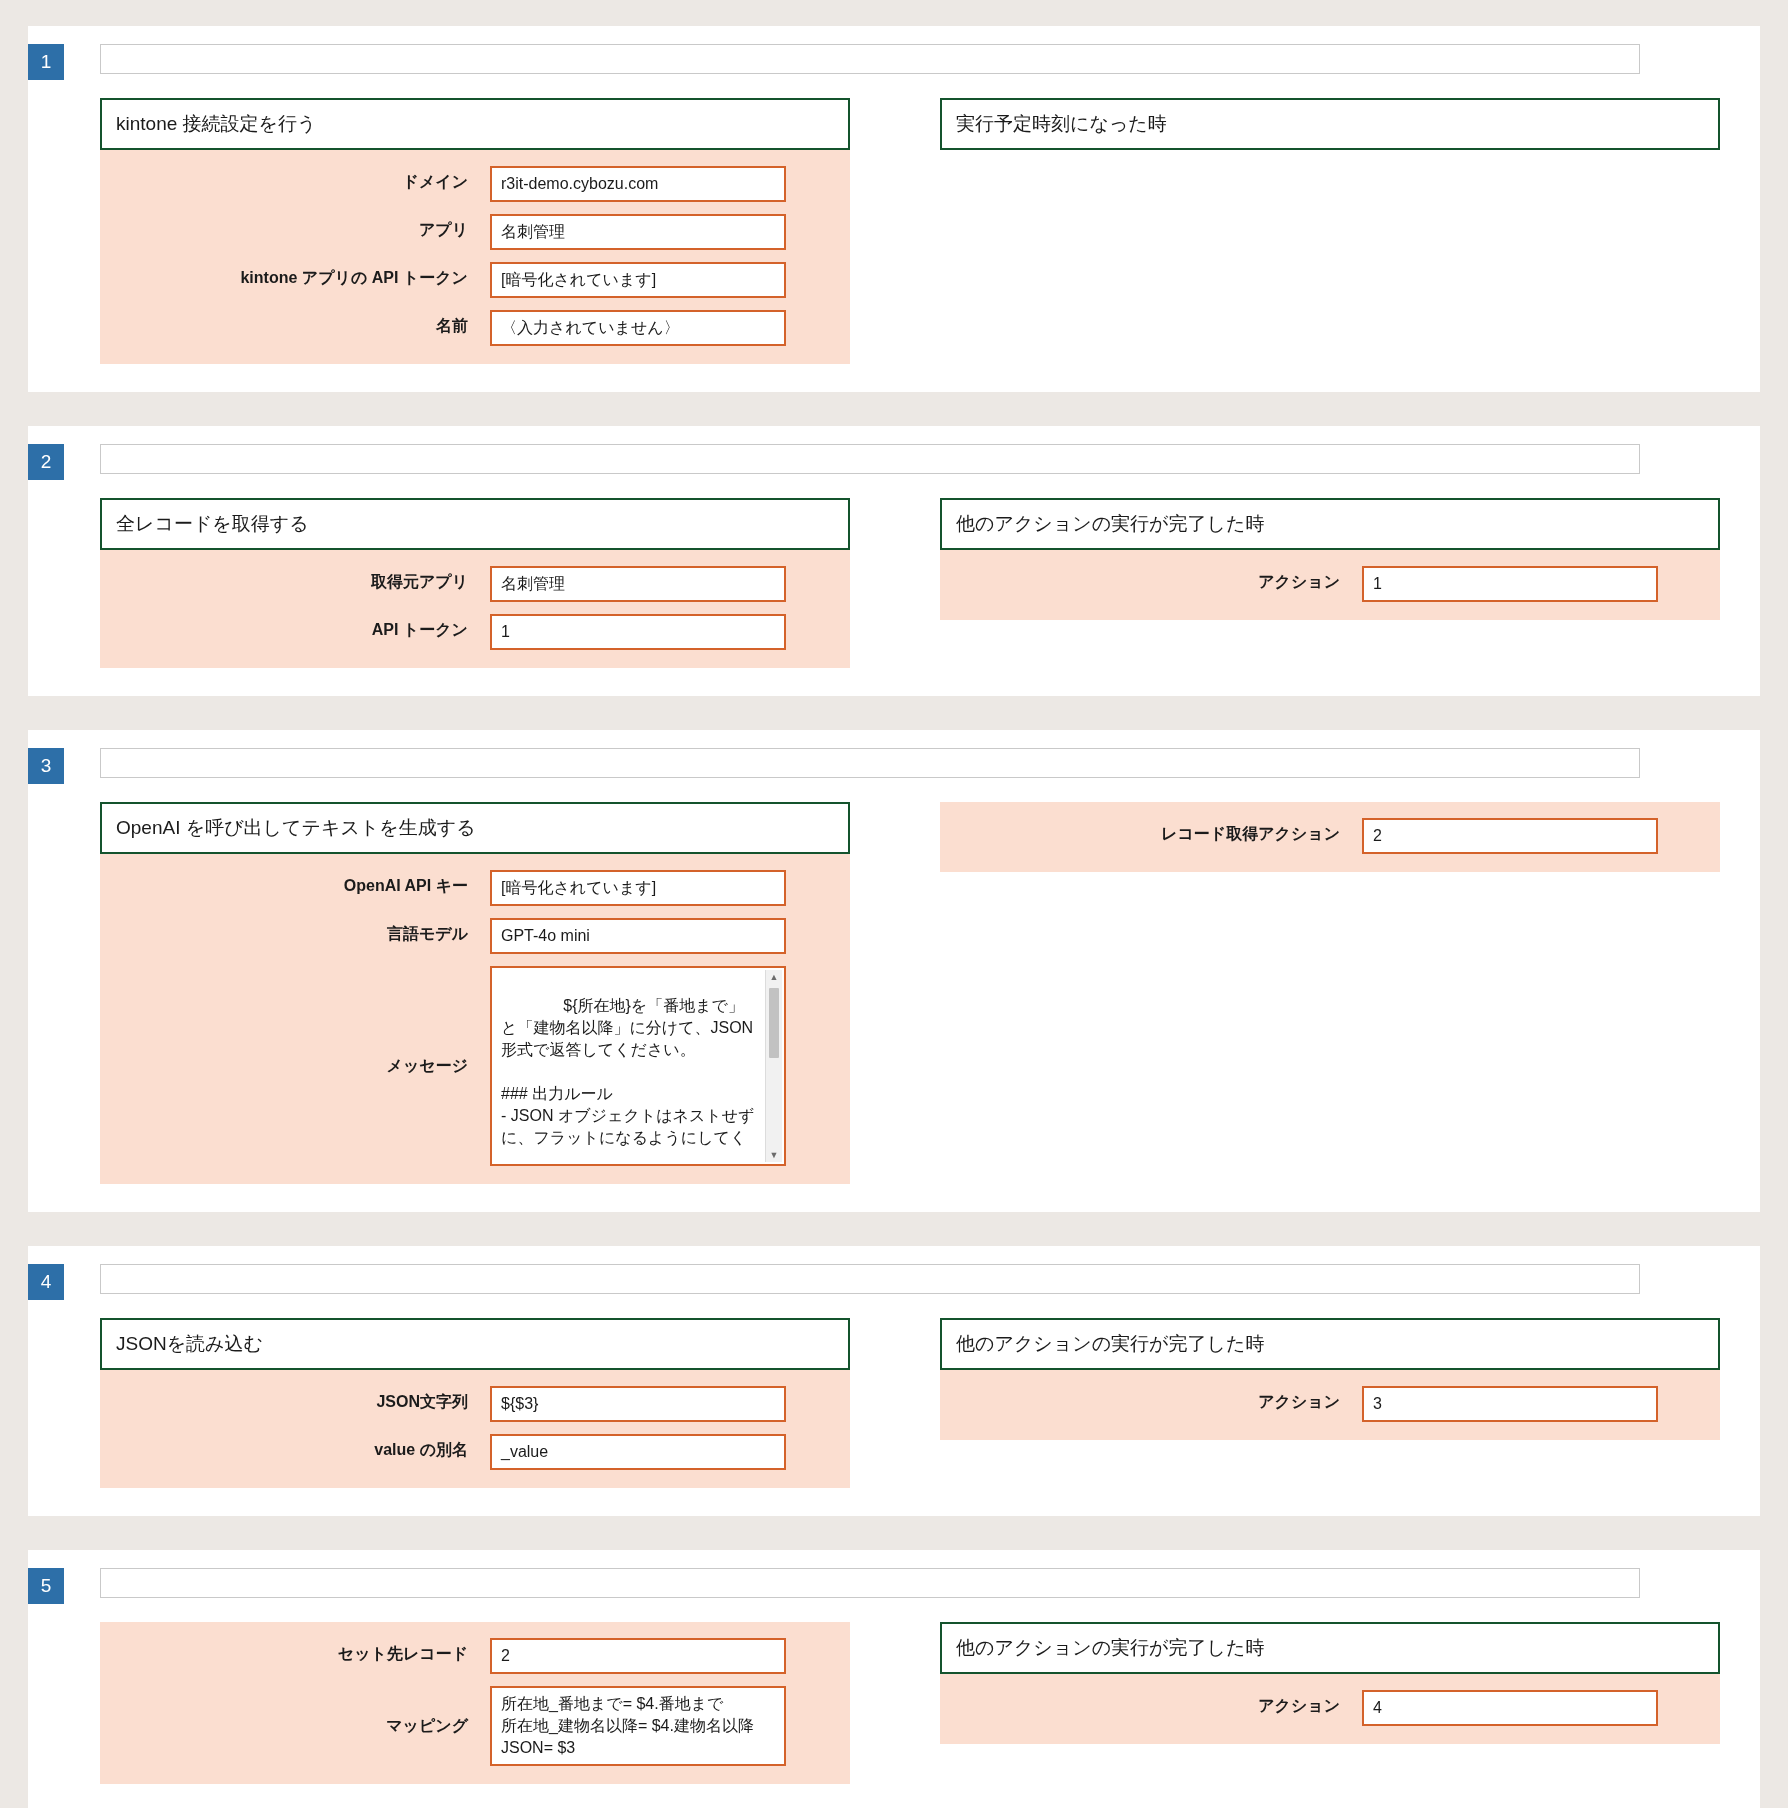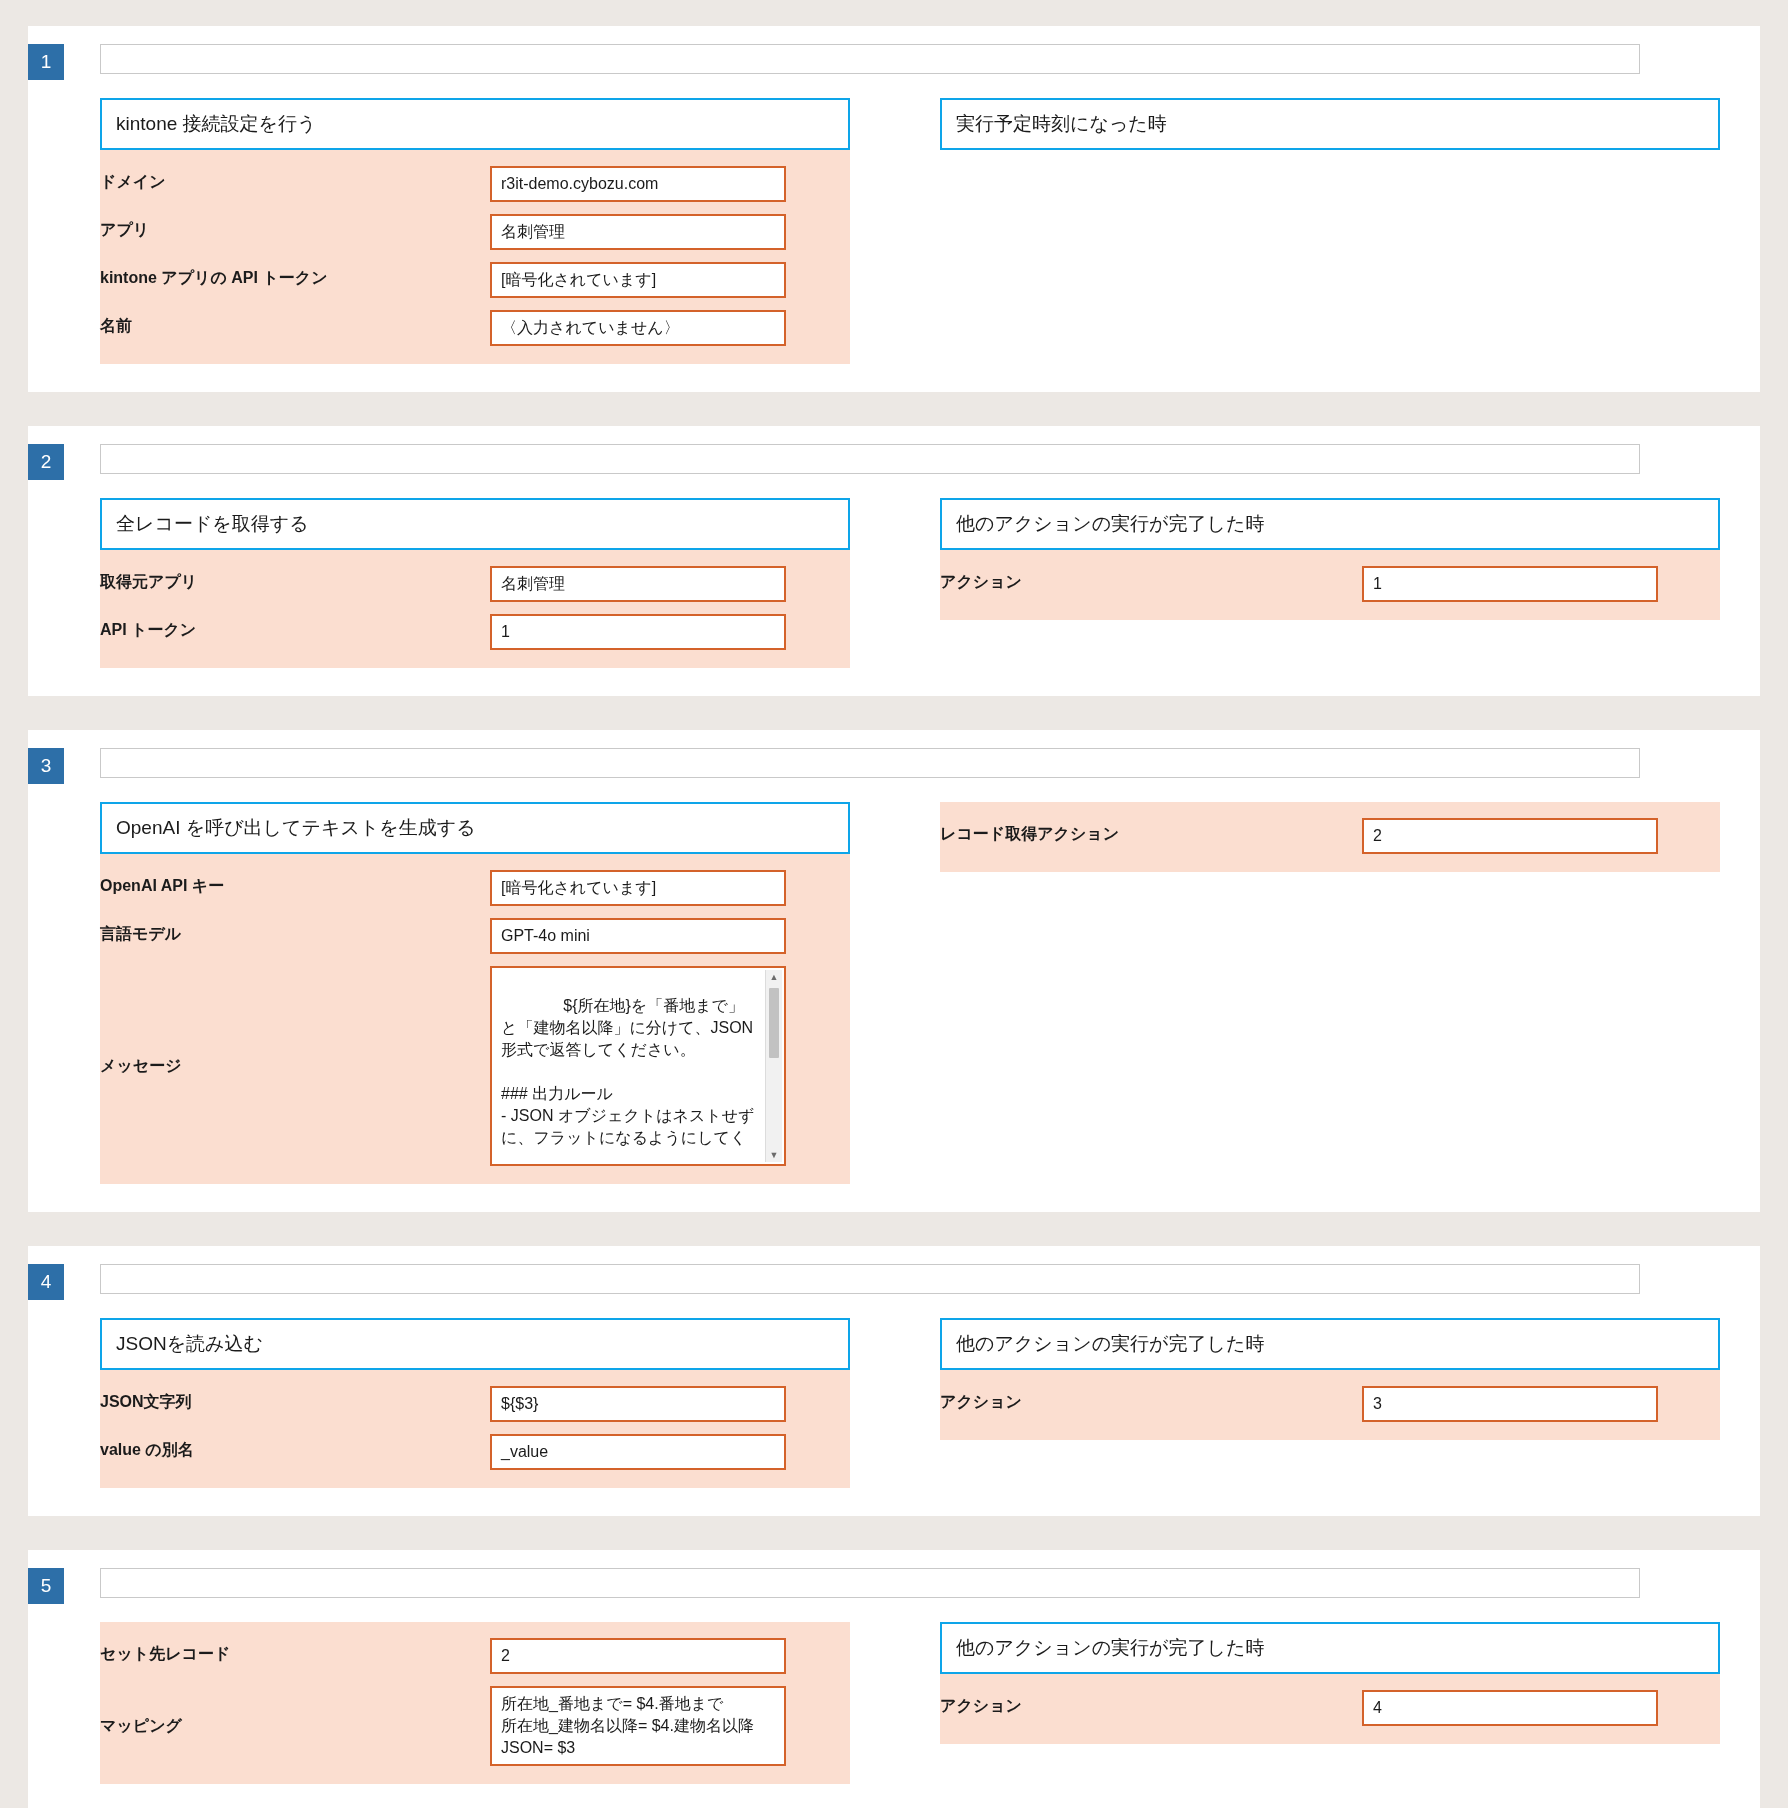--- a/index.html
+++ b/index.html
@@ -56,21 +56,21 @@
     display: flex;
     margin-left: 72px;
     margin-right: 36px;
     margin-top: 24px;
     gap: 90px;
   }
   .col-left { width: 750px; flex: none; }
   .col-right { width: 780px; flex: none; }
 
   .panel-head {
-    border: 2px solid #0ea5e9;
+    border: 2px solid #14532d;
     background: #ffffff;
     box-sizing: border-box;
     padding: 11px 14px;
     font-size: 19px;
     color: #1b1b1b;
   }
 
   .panel-body {
     background: #fbded0;
     padding: 16px 40px 18px 0;
@@ -81,21 +81,22 @@
   .field-row {
     display: flex;
     align-items: flex-start;
     margin-bottom: 12px;
   }
   .field-row:last-child { margin-bottom: 0; }
 
   .field-label {
     width: 390px;
     flex: none;
-    padding-right: 14px;
+    text-align: right;
+    padding-right: 22px;
     box-sizing: border-box;
     font-size: 16px;
     font-weight: bold;
     color: #1b1b1b;
     line-height: 32px;
   }
   .field-label.tall { line-height: 32px; align-self: center; }
 
   .field-value {
     border: 2px solid #d4622a;

